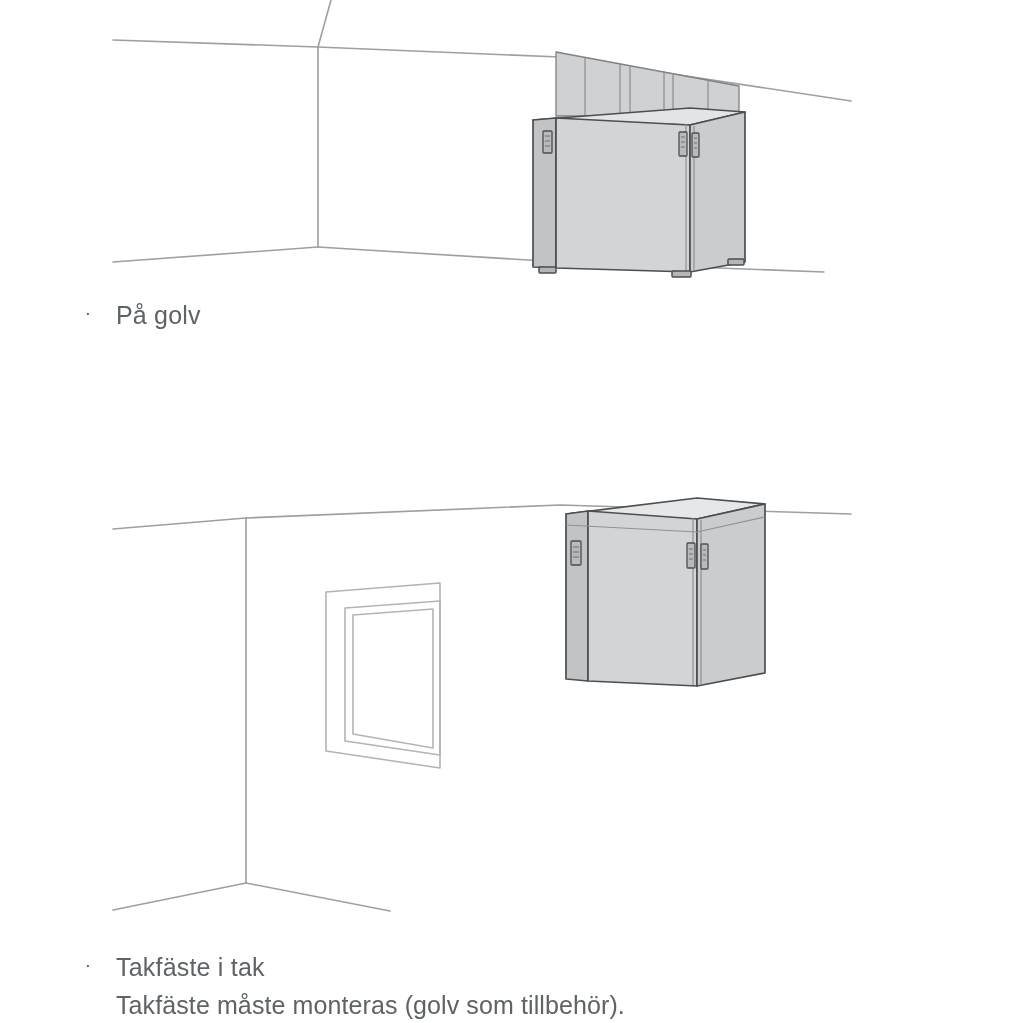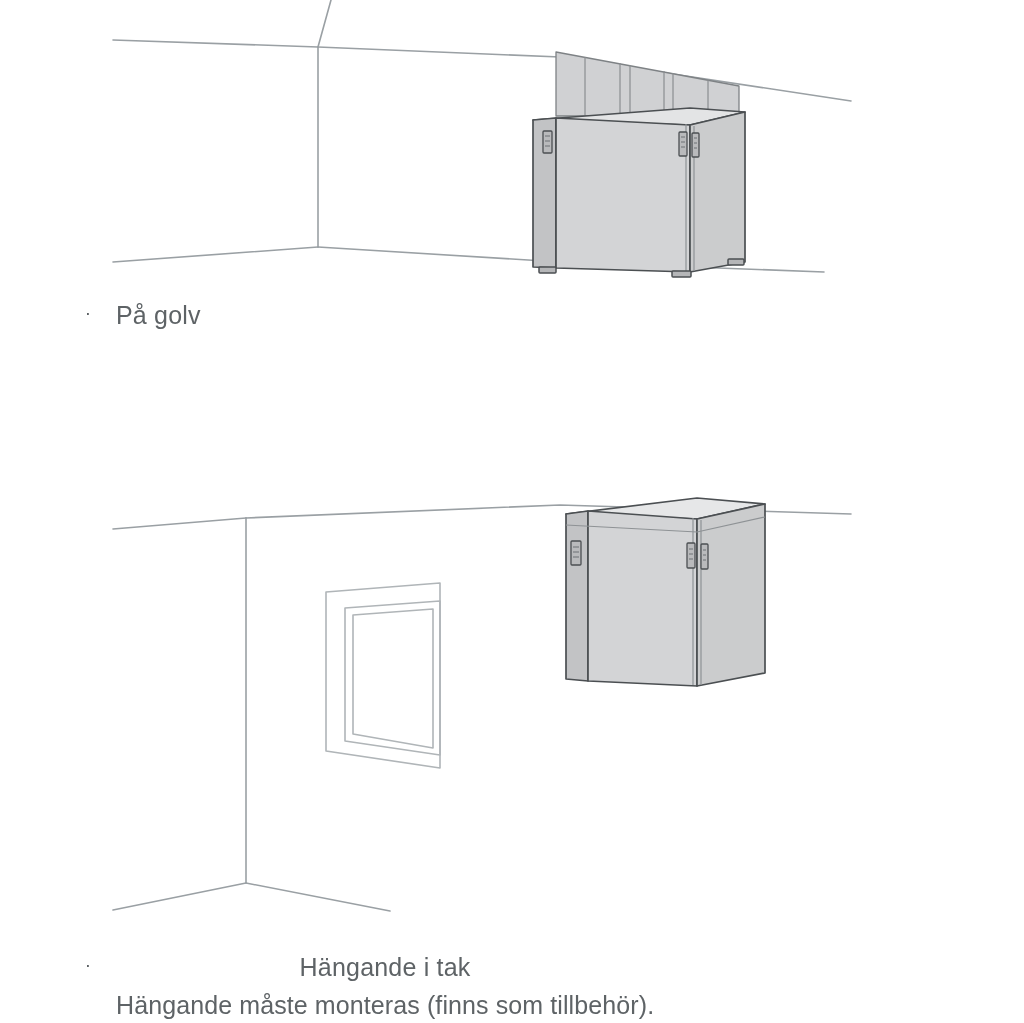--- a/index.html
+++ b/index.html
@@ -45,21 +45,20 @@
   }
   .caption-lines {
     display: block;
   }
   .caption-line {
     font-size: 25px;
     line-height: 38px;
     color: #5e6366;
     letter-spacing: 0.1px;
     white-space: nowrap;
-    text-align: center;
   }
   .caption-line.first {
     letter-spacing: 0.2px;
   }
 </style>
 </head>
 <body>
 
 <div class="page">
 
@@ -194,18 +193,18 @@
         <path d="M703 95 L706 95"></path>
           <path d="M703 100 L706 100"></path>
           <path d="M703 105 L706 105"></path>
       </g>
     </svg>
   </div>
 
   <div class="caption" style="top:948px; left:0px; width:1024px;">
     <div class="bullet">·</div>
     <div class="caption-lines">
-      <div class="caption-line first">Hängande i tak</div>
-      <div class="caption-line">Hängande måste monteras (finns som tillbehör).</div>
+      <div class="caption-line first">Takfäste i tak</div>
+      <div class="caption-line">Takfäste måste monteras (golv som tillbehör).</div>
     </div>
   </div>
 
 </div>
 
 </body></html>

